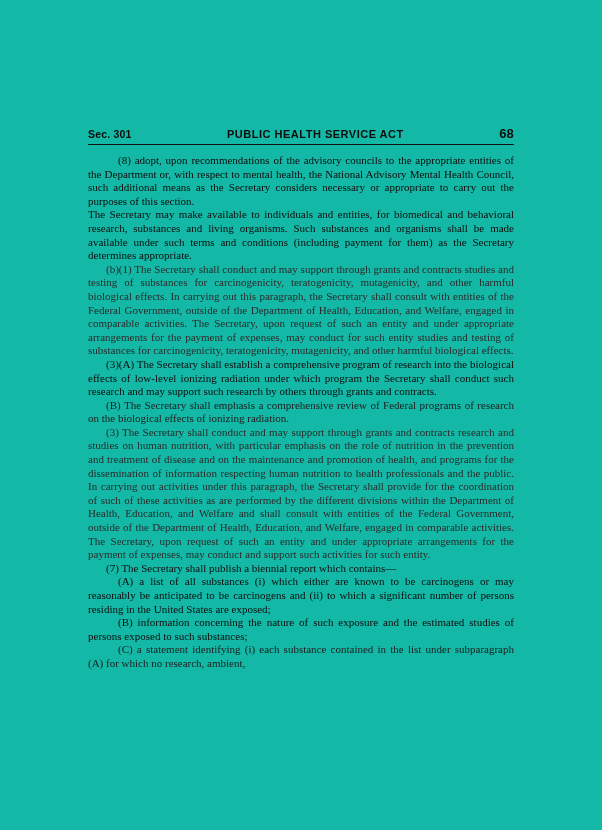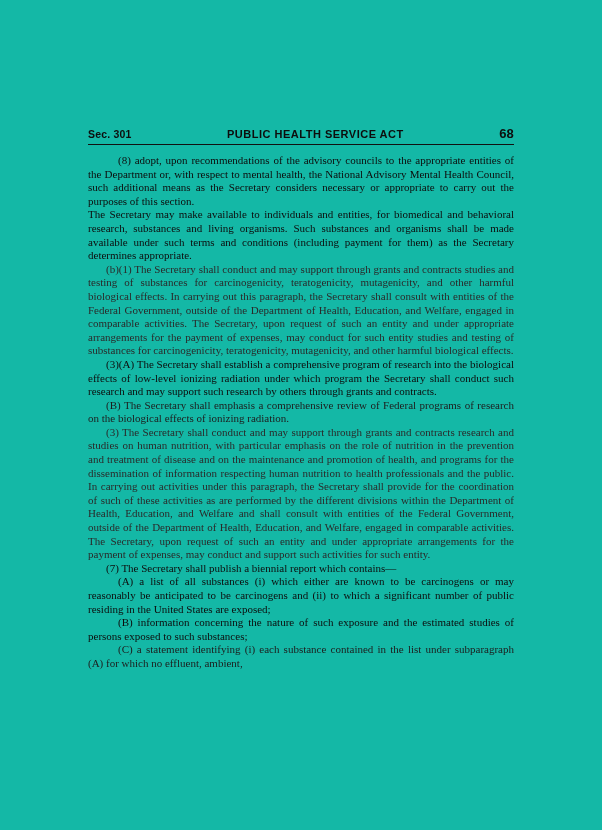--- a/index.html
+++ b/index.html
@@ -86,19 +86,19 @@
     <div class="rule"></div>
 
     <div class="body-text">
       <p class="ind-2">(8) adopt, upon recommendations of the advisory councils to the appropriate entities of the Department or, with respect to mental health, the National Advisory Mental Health Council, such additional means as the Secretary considers necessary or appropriate to carry out the purposes of this section.</p>
       <p class="ind-0">The Secretary may make available to individuals and entities, for biomedical and behavioral research, substances and living organisms. Such substances and organisms shall be made available under such terms and conditions (including payment for them) as the Secretary determines appropriate.</p>
       <p class="ind-1 faded">(b)(1) The Secretary shall conduct and may support through grants and contracts studies and testing of substances for carcinogenicity, teratogenicity, mutagenicity, and other harmful biological effects. In carrying out this paragraph, the Secretary shall consult with entities of the Federal Government, outside of the Department of Health, Education, and Welfare, engaged in comparable activities. The Secretary, upon request of such an entity and under appropriate arrangements for the payment of expenses, may conduct for such entity studies and testing of substances for carcinogenicity, teratogenicity, mutagenicity, and other harmful biological effects.</p>
       <p class="ind-1">(3)(A) The Secretary shall establish a comprehensive program of research into the biological effects of low-level ionizing radiation under which program the Secretary shall conduct such research and may support such research by others through grants and contracts.</p>
       <p class="ind-1 smudge">(B) The Secretary shall emphasis a comprehensive review of Federal programs of research on the biological effects of ionizing radiation.</p>
       <p class="ind-1 faded">(3) The Secretary shall conduct and may support through grants and contracts research and studies on human nutrition, with particular emphasis on the role of nutrition in the prevention and treatment of disease and on the maintenance and promotion of health, and programs for the dissemination of information respecting human nutrition to health professionals and the public. In carrying out activities under this paragraph, the Secretary shall provide for the coordination of such of these activities as are performed by the different divisions within the Department of Health, Education, and Welfare and shall consult with entities of the Federal Government, outside of the Department of Health, Education, and Welfare, engaged in comparable activities. The Secretary, upon request of such an entity and under appropriate arrangements for the payment of expenses, may conduct and support such activities for such entity.</p>
       <p class="ind-1">(7) The Secretary shall publish a biennial report which contains—</p>
-      <p class="ind-2">(A) a list of all substances (i) which either are known to be carcinogens or may reasonably be anticipated to be carcinogens and (ii) to which a significant number of public residing in the United States are exposed;</p>
+      <p class="ind-2">(A) a list of all substances (i) which either are known to be carcinogens or may reasonably be anticipated to be carcinogens and (ii) to which a significant number of persons residing in the United States are exposed;</p>
       <p class="ind-2">(B) information concerning the nature of such exposure and the estimated studies of persons exposed to such substances;</p>
-      <p class="ind-2 smudge">(C) a statement identifying (i) each substance contained in the list under subparagraph (A) for which no effluent, ambient,</p>
+      <p class="ind-2 smudge">(C) a statement identifying (i) each substance contained in the list under subparagraph (A) for which no research, ambient,</p>
     </div>
 
   </div>
 </div>
 
 </body></html>

